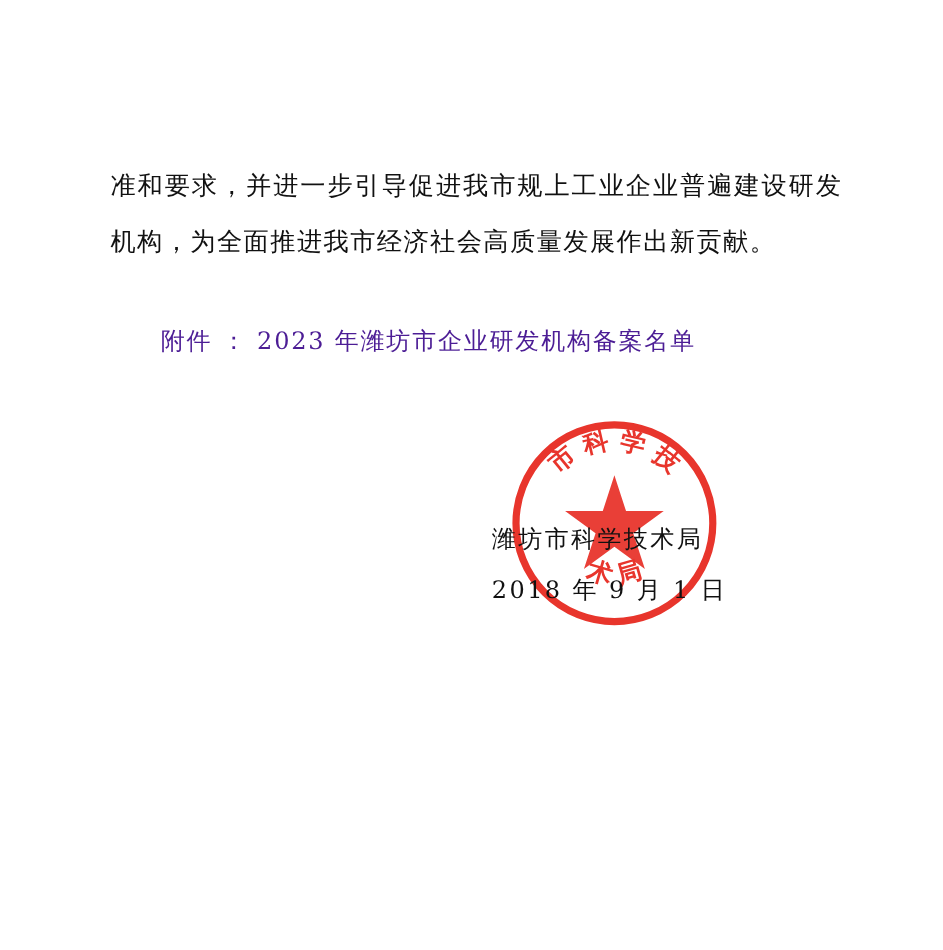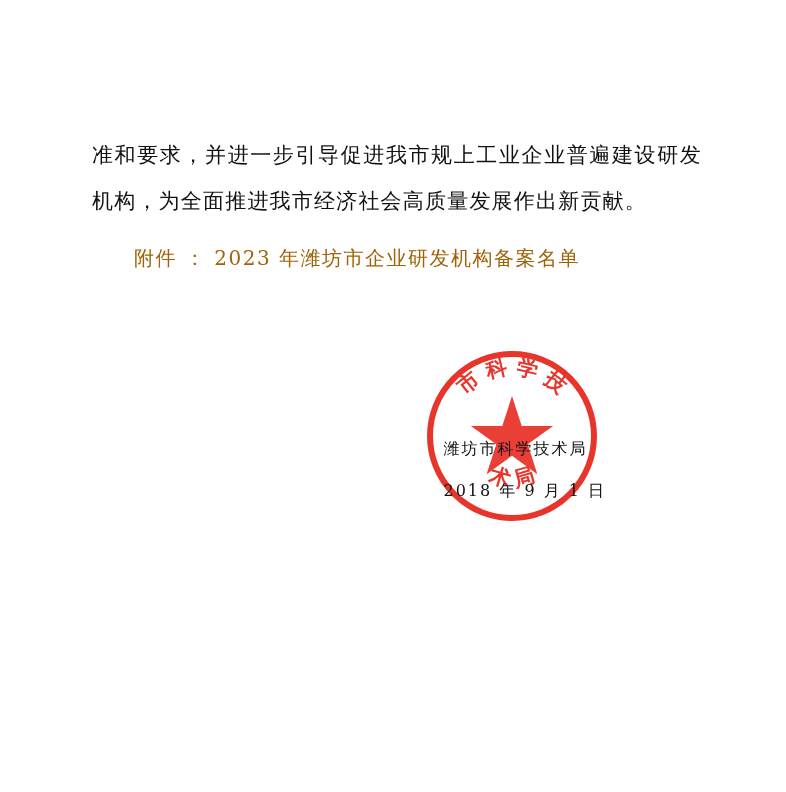--- a/index.html
+++ b/index.html
@@ -32,33 +32,33 @@
     text-align: justify;
     text-justify: inter-ideograph;
     color: #111;
   }
   .body-text p {
     margin: 0;
   }
   .attachment {
     position: absolute;
     left: 92px;
-    top: 245px;
+    top: 271px;
     width: 610px;
     font-size: 20px;
     letter-spacing: 1.5px;
     text-indent: 42px;
-    color: #a16207;
+    color: #4c1d95;
   }
   .signature {
     position: absolute;
     right: 180px;
     top: 428px;
     text-align: left;
-    font-size: 16px;
+    font-size: 20px;
     line-height: 42px;
     letter-spacing: 2px;
     color: #111;
     white-space: nowrap;
   }
   .signature .line {
     display: block;
   }
   .seal {
     position: absolute;

